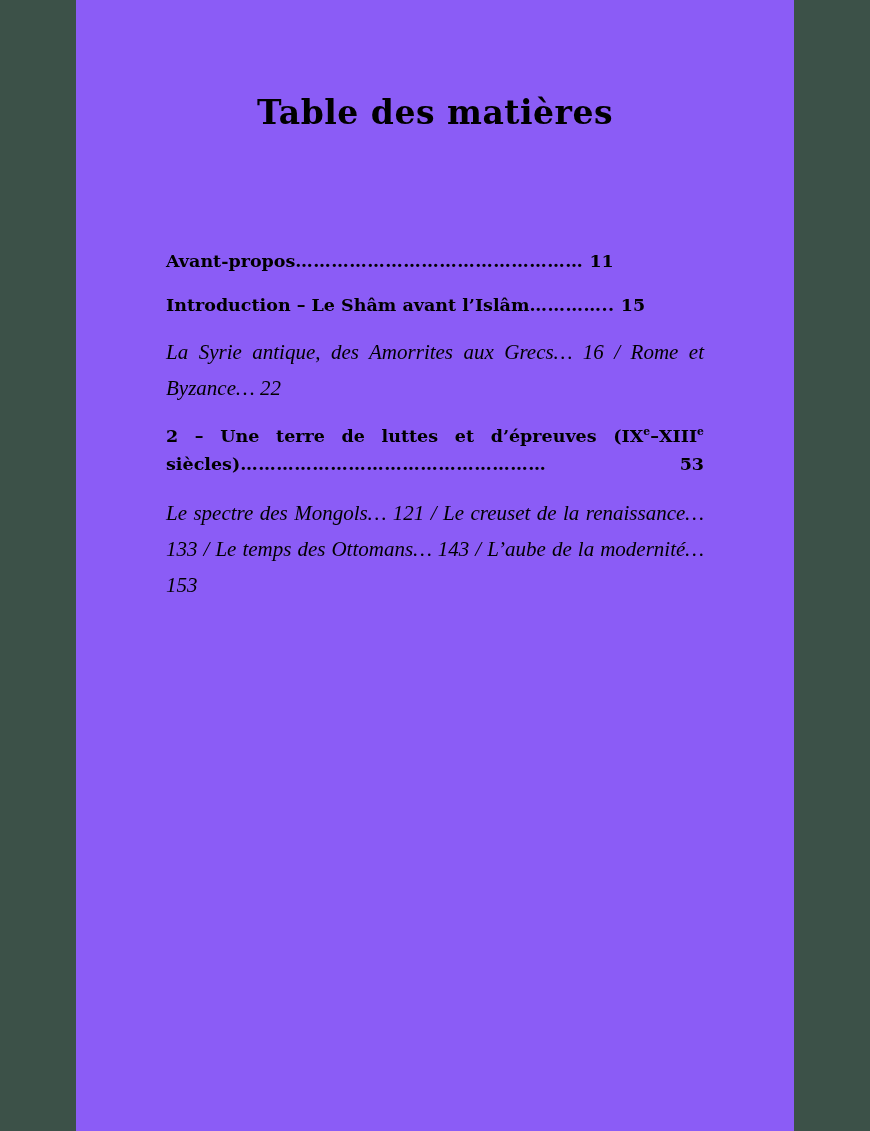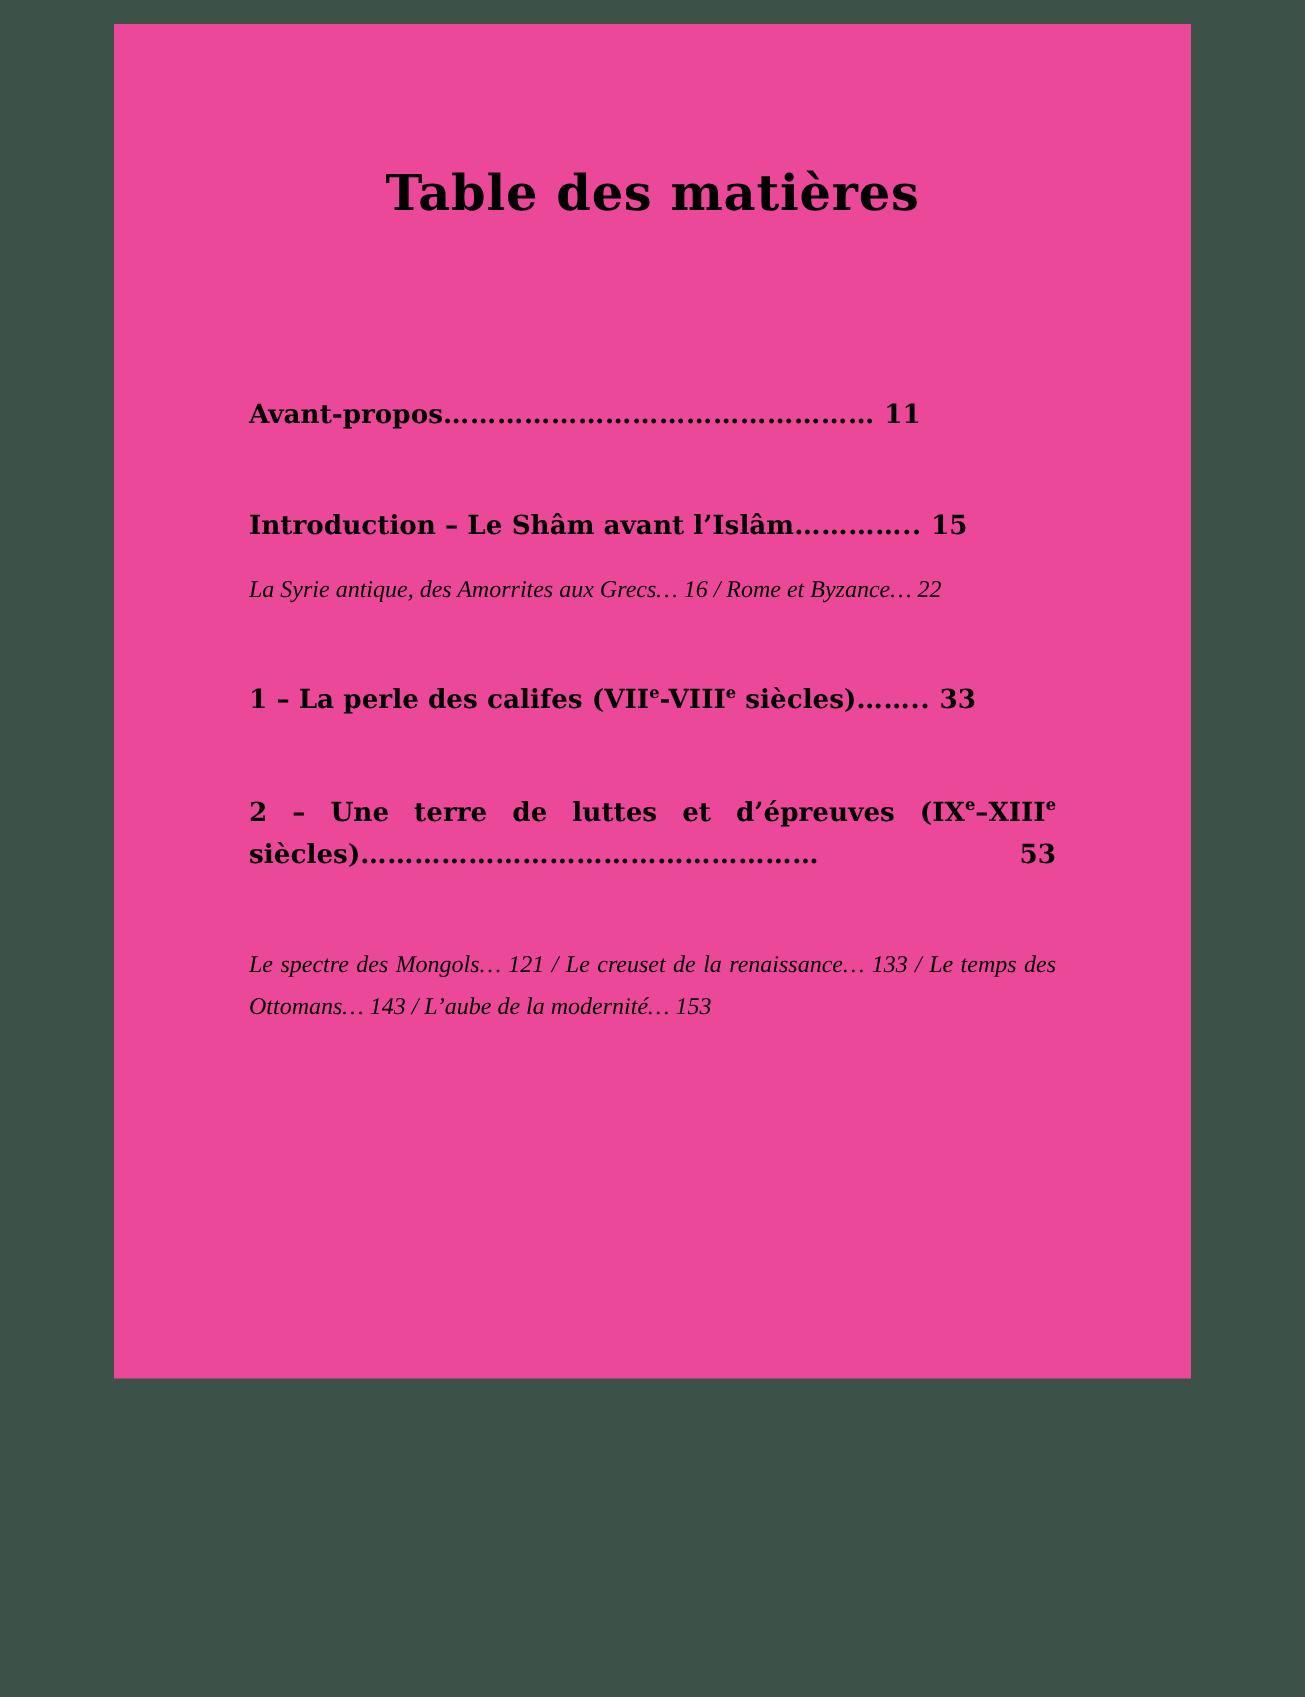--- a/index.html
+++ b/index.html
@@ -9,43 +9,43 @@
   body {
     width: 870px;
     height: 1131px;
     background: #3c5148;
     font-family: "Liberation Serif", serif;
     overflow: hidden;
   }
   .page {
     position: absolute;
     left: 76px;
-    top: 16px;
+    top: 0;
     width: 718px;
-    height: 903px;
-    background: #ec4899;
+    height: 1131px;
+    background: #8b5cf6;
   }
   .content {
     position: absolute;
     left: 90px;
     top: 0;
     width: 538px;
   }
   .toc-title {
     text-align: center;
     font-family: "DejaVu Serif", "Liberation Serif", serif;
     font-size: 33px;
     font-weight: 700;
     letter-spacing: 0.5px;
     color: #000;
     margin-top: 93px;
     margin-bottom: 0;
   }
   .entry {
-    margin-top: 46px;
+    margin-top: 16px;
   }
   .entry.first {
     margin-top: 115px;
   }
   .entry-head {
     font-family: "DejaVu Serif", "Liberation Serif", serif;
     font-size: 17.5px;
     font-weight: 700;
     color: #000;
     line-height: 1.62;
@@ -57,21 +57,21 @@
     text-align: left;
     text-align-last: left;
     -moz-text-align-last: left;
   }
   .entry-head .dots {
     letter-spacing: 0.5px;
   }
   .entry-sub {
     font-family: "Liberation Serif", serif;
     font-style: italic;
-    font-size: 16px;
+    font-size: 21px;
     color: #000;
     line-height: 1.72;
     text-align: justify;
     margin-top: 14px;
   }
   sup {
     font-size: 0.62em;
     vertical-align: super;
     line-height: 0;
   }
@@ -90,21 +90,20 @@
     <div class="entry first">
       <div class="entry-head single"><span>Avant-propos</span><span class="dots">…………………………………………</span>&nbsp;<span>11</span></div>
     </div>
 
     <div class="entry">
       <div class="entry-head single"><span>Introduction – Le Shâm avant l’Islâm</span><span class="dots">…………..</span>&nbsp;<span>15</span></div>
       <div class="entry-sub">La Syrie antique, des Amorrites aux Grecs… 16 / Rome et Byzance… 22</div>
     </div>
 
     <div class="entry">
-      <div class="entry-head single"><span>1 – La perle des califes (VII<sup>e</sup>-VIII<sup>e</sup> siècles)</span><span class="dots">……..</span>&nbsp;<span>33</span></div>
     </div>
 
     <div class="entry">
       <div class="entry-head"><span>2 – Une terre de luttes et d’épreuves (IX<sup>e</sup>–XIII<sup>e</sup> siècles)</span><span class="dots">……………………………………………</span>&nbsp;<span>53</span></div>
     </div>
 
     <div class="entry">
       <div class="entry-sub">Le spectre des Mongols… 121 / Le creuset de la renaissance… 133 / Le temps des Ottomans… 143 / L’aube de la modernité… 153</div>
     </div>
 

